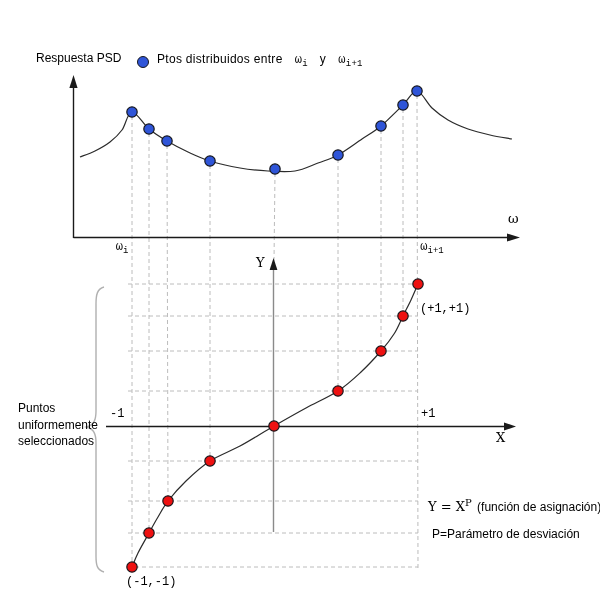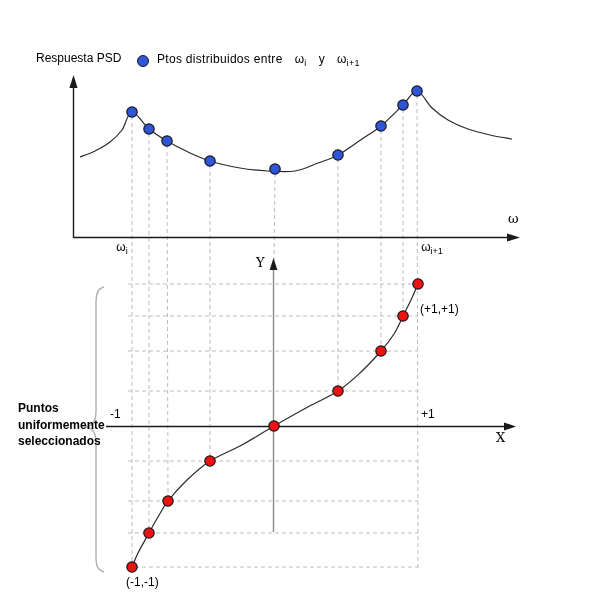--- a/index.html
+++ b/index.html
@@ -1,20 +1,20 @@
 <!DOCTYPE html>
 <html style="--blue-marker: #2f55d8; --red-marker: #ee1111; --marker-outline: #17181d; --curve: #2b2b2b; --grid: #bcbcbc; --axis: #1a1a1a; --y-axis-gray: #8a8a8a; --brace: #b0b0b0; --background: #ffffff;"><head>
 <meta charset="utf-8">
 <style>
   html,body{margin:0;padding:0;background:#fff;}
   #canvas{position:relative;width:600px;height:600px;background:#fff;
           font-family:"Liberation Sans",sans-serif;color:#000;overflow:hidden;}
   #fig{position:absolute;left:0;top:0;}
   .lbl{position:absolute;white-space:nowrap;font-size:12px;line-height:14px;}
-  .serif{font-family:Liberation Sans, sans-serif;}
+  .serif{font-family:Liberation Mono, monospace;}
   .math{font-family:"DejaVu Serif",serif;font-size:13px;}
   sub{font-size:9px;}
   sup{font-size:10px;font-family:"DejaVu Serif",serif;}
   .grid{stroke:var(--grid,#bcbcbc);stroke-width:1;stroke-dasharray:4 3;fill:none;}
   .curve{stroke:var(--curve,#2b2b2b);stroke-width:1.2;fill:none;}
   .bdot{fill:var(--blue-marker,#2f55d8);stroke:var(--marker-outline,#17181d);stroke-width:1.2;}
   .rdot{fill:var(--red-marker,#ee1111);stroke:var(--marker-outline,#17181d);stroke-width:1.2;}
   .axis{stroke:var(--axis,#1a1a1a);stroke-width:1.4;fill:none;}
   .axis-fill{fill:var(--axis,#1a1a1a);stroke:none;}
   .axis-gray{stroke:var(--y-axis-gray,#8a8a8a);stroke-width:1.4;fill:none;}
@@ -115,21 +115,26 @@
 
   <div class="lbl math" style="left:256px;top:256px;">Y</div>
   <div class="lbl math" style="left:496px;top:431px;">X</div>
 
   <div class="lbl serif" style="left:110px;top:407px;">-1</div>
   <div class="lbl serif" style="left:421px;top:407px;">+1</div>
 
   <div class="lbl serif" style="left:420px;top:266px;margin-top:36px;">(+1,+1)</div>
   <div class="lbl serif" style="left:126px;top:575px;">(-1,-1)</div>
 
-  <div class="lbl" style="left:18px;top:400px;line-height:16.5px;font-weight:bold;">
+  <div class="lbl" style="left:18px;top:400px;line-height:16.5px;">
     <div>Puntos</div>
     <div>uniformemente</div>
     <div>seleccionados</div>
   </div>
 
+  <div class="lbl" style="left:428px;top:496px;">
+    <span class="math">Y = X</span><sup>P</sup>
+    <span style="margin-left:2px;">(función de asignación)</span>
+  </div>
 
+  <div class="lbl" style="left:432px;top:527px;">P=Parámetro de desviación</div>
 
 </div>
 
 </body></html>

